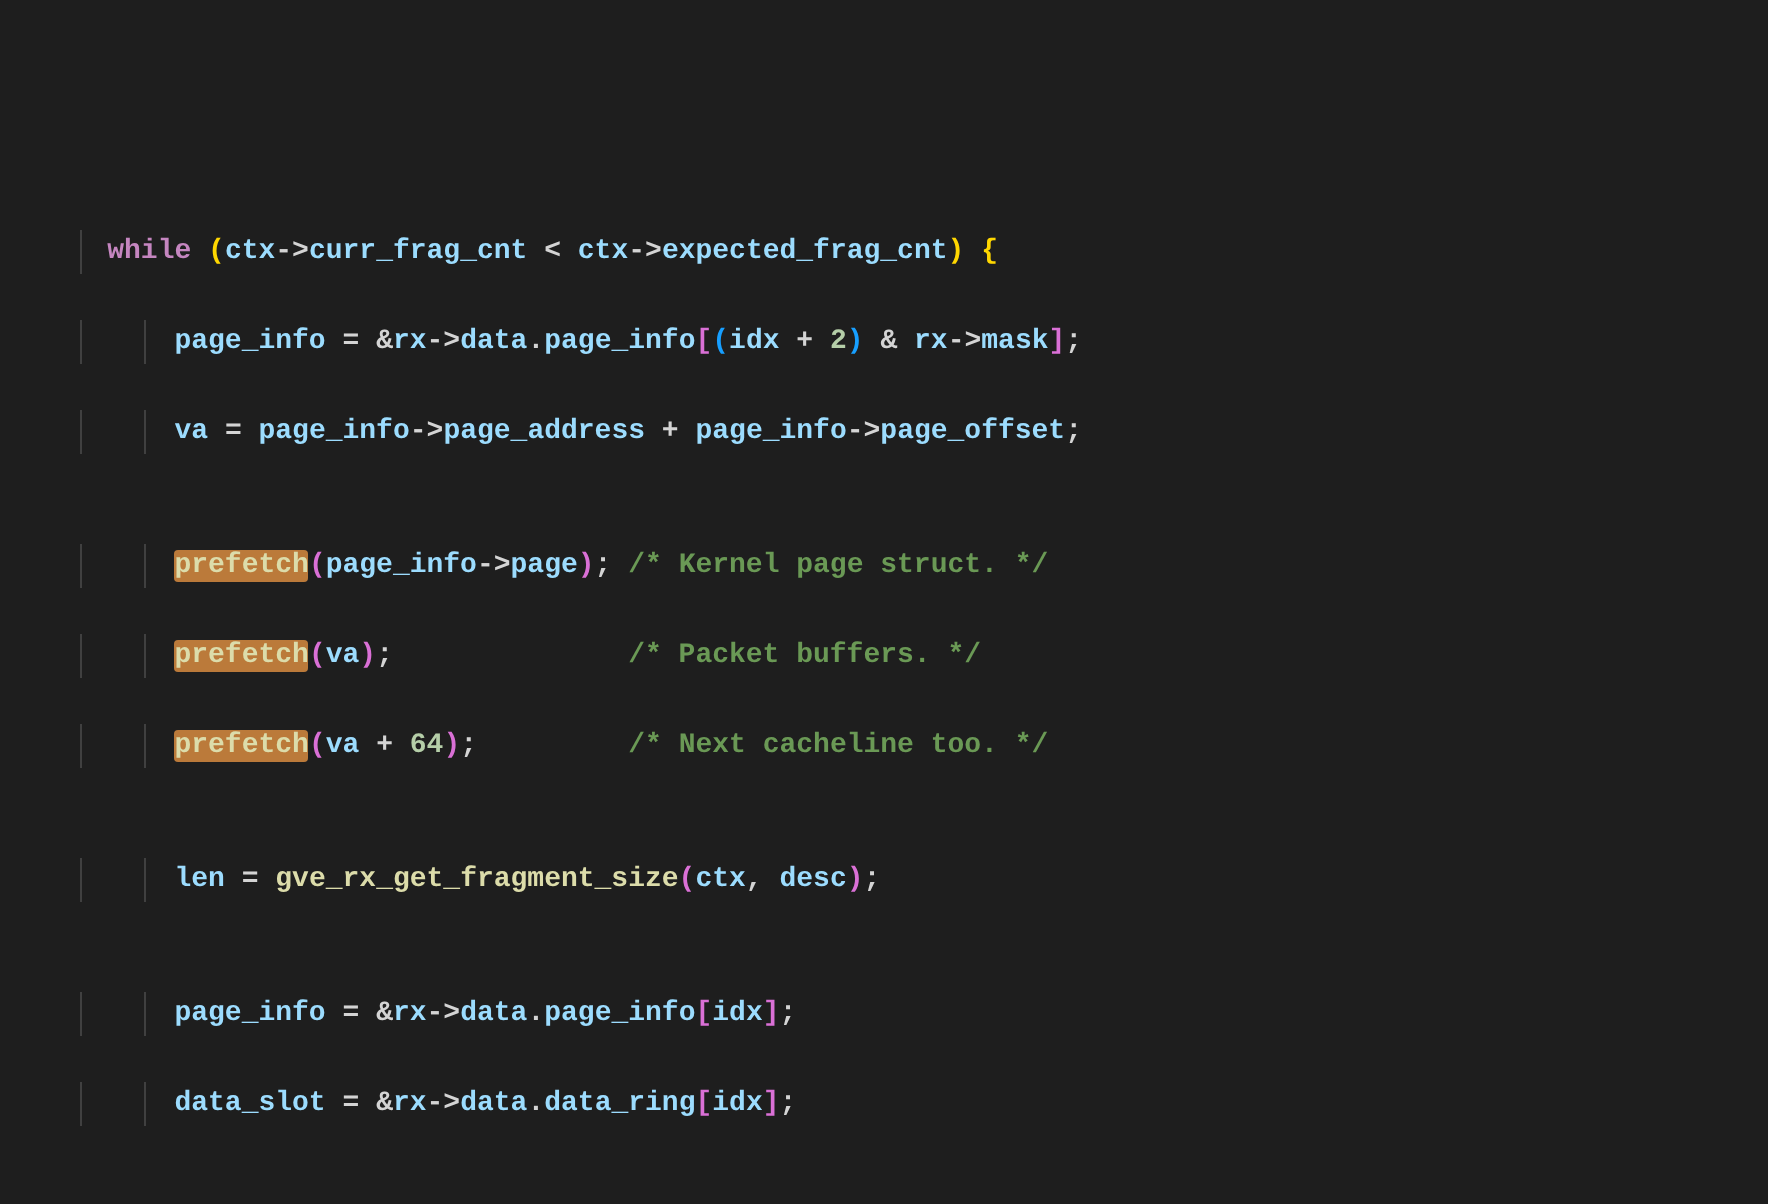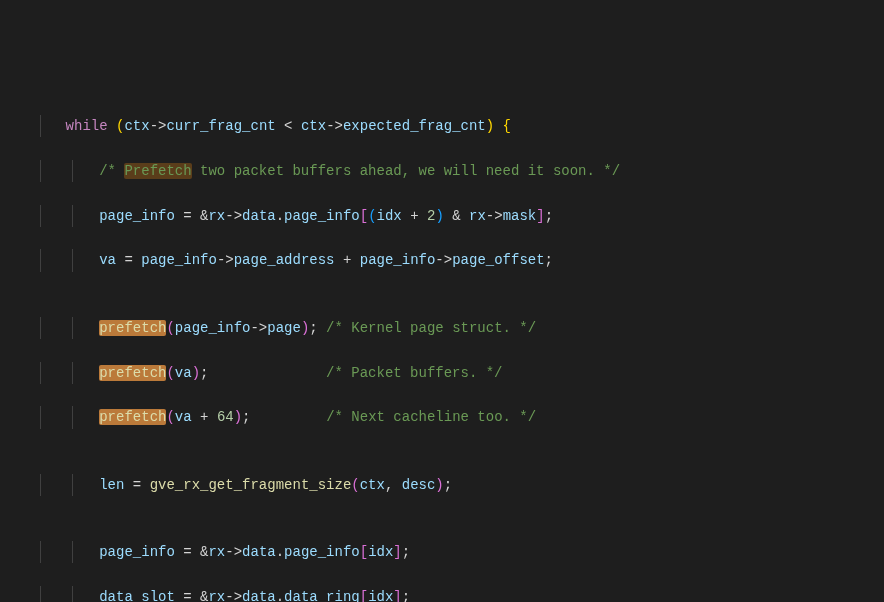--- a/index.html
+++ b/index.html
@@ -8,21 +8,21 @@
     color: #d4d4d4;
     font-family: "Consolas", "Courier New", monospace;
     font-size: 14px;
     line-height: 22.4px;
     width: 884px;
     height: 602px;
     overflow: hidden;
     white-space: pre;
     padding: 3px 0 0 0;
   }
-  .line { padding-left: 32px; position: relative; }
+  .line { padding-left: 20px; position: relative; font-weight: bold; }
   .indent-guide {
     position: absolute;
     width: 1px;
     background: #404040;
     top: 0;
     bottom: 0;
   }
   .kw { color: #c586c0; }
   .fn { color: #dcdcaa; }
   .var { color: #9cdcfe; }
@@ -36,21 +36,20 @@
   .hl-sel { background: #bb7a3a; border-radius: 2px; }
   .hl-dim { background: #5a3d1a; border-radius: 2px; }
 </style>
 </head>
 <body>
 
 
 
 <div>
 <div class="line"><span class="indent-guide" style="left:40px"></span>    <span class="kw">while</span> <span class="brace3">(</span><span class="var">ctx</span><span class="plain">-&gt;</span><span class="prop">curr_frag_cnt</span> <span class="plain">&lt;</span> <span class="var">ctx</span><span class="plain">-&gt;</span><span class="prop">expected_frag_cnt</span><span class="brace3">)</span> <span class="brace3">{</span></div>
-<div class="line"><span class="indent-guide" style="left:40px"></span><span class="indent-guide" style="left:72px"></span>        <span class="comment"><span>/* </span><span class="hl-dim">Prefetch</span><span> two packet buffers ahead, we will need it soon. */</span></span></div>
 <div class="line"><span class="indent-guide" style="left:40px"></span><span class="indent-guide" style="left:72px"></span>        <span class="var">page_info</span> <span class="plain">=</span> <span class="plain">&amp;</span><span class="var">rx</span><span class="plain">-&gt;</span><span class="prop">data</span><span class="plain">.</span><span class="prop">page_info</span><span class="brace">[</span><span class="brace2">(</span><span class="var">idx</span> <span class="plain">+</span> <span class="num">2</span><span class="brace2">)</span> <span class="plain">&amp;</span> <span class="var">rx</span><span class="plain">-&gt;</span><span class="prop">mask</span><span class="brace">]</span><span class="plain">;</span></div>
 <div class="line"><span class="indent-guide" style="left:40px"></span><span class="indent-guide" style="left:72px"></span>        <span class="var">va</span> <span class="plain">=</span> <span class="var">page_info</span><span class="plain">-&gt;</span><span class="prop">page_address</span> <span class="plain">+</span> <span class="var">page_info</span><span class="plain">-&gt;</span><span class="prop">page_offset</span><span class="plain">;</span></div>
 <div class="line"><span class="indent-guide" style="left:40px"></span><span class="indent-guide" style="left:72px"></span></div>
 <div class="line"><span class="indent-guide" style="left:40px"></span><span class="indent-guide" style="left:72px"></span>        <span class="fn hl-sel">prefetch</span><span class="brace">(</span><span class="var">page_info</span><span class="plain">-&gt;</span><span class="prop">page</span><span class="brace">)</span><span class="plain">;</span> <span class="comment">/* Kernel page struct. */</span></div>
 <div class="line"><span class="indent-guide" style="left:40px"></span><span class="indent-guide" style="left:72px"></span>        <span class="fn hl-sel">prefetch</span><span class="brace">(</span><span class="var">va</span><span class="brace">)</span><span class="plain">;</span>              <span class="comment">/* Packet buffers. */</span></div>
 <div class="line"><span class="indent-guide" style="left:40px"></span><span class="indent-guide" style="left:72px"></span>        <span class="fn hl-sel">prefetch</span><span class="brace">(</span><span class="var">va</span> <span class="plain">+</span> <span class="num">64</span><span class="brace">)</span><span class="plain">;</span>         <span class="comment">/* Next cacheline too. */</span></div>
 <div class="line"><span class="indent-guide" style="left:40px"></span><span class="indent-guide" style="left:72px"></span></div>
 <div class="line"><span class="indent-guide" style="left:40px"></span><span class="indent-guide" style="left:72px"></span>        <span class="var">len</span> <span class="plain">=</span> <span class="fn">gve_rx_get_fragment_size</span><span class="brace">(</span><span class="var">ctx</span><span class="plain">,</span> <span class="var">desc</span><span class="brace">)</span><span class="plain">;</span></div>
 <div class="line"><span class="indent-guide" style="left:40px"></span><span class="indent-guide" style="left:72px"></span></div>
 <div class="line"><span class="indent-guide" style="left:40px"></span><span class="indent-guide" style="left:72px"></span>        <span class="var">page_info</span> <span class="plain">=</span> <span class="plain">&amp;</span><span class="var">rx</span><span class="plain">-&gt;</span><span class="prop">data</span><span class="plain">.</span><span class="prop">page_info</span><span class="brace">[</span><span class="var">idx</span><span class="brace">]</span><span class="plain">;</span></div>

